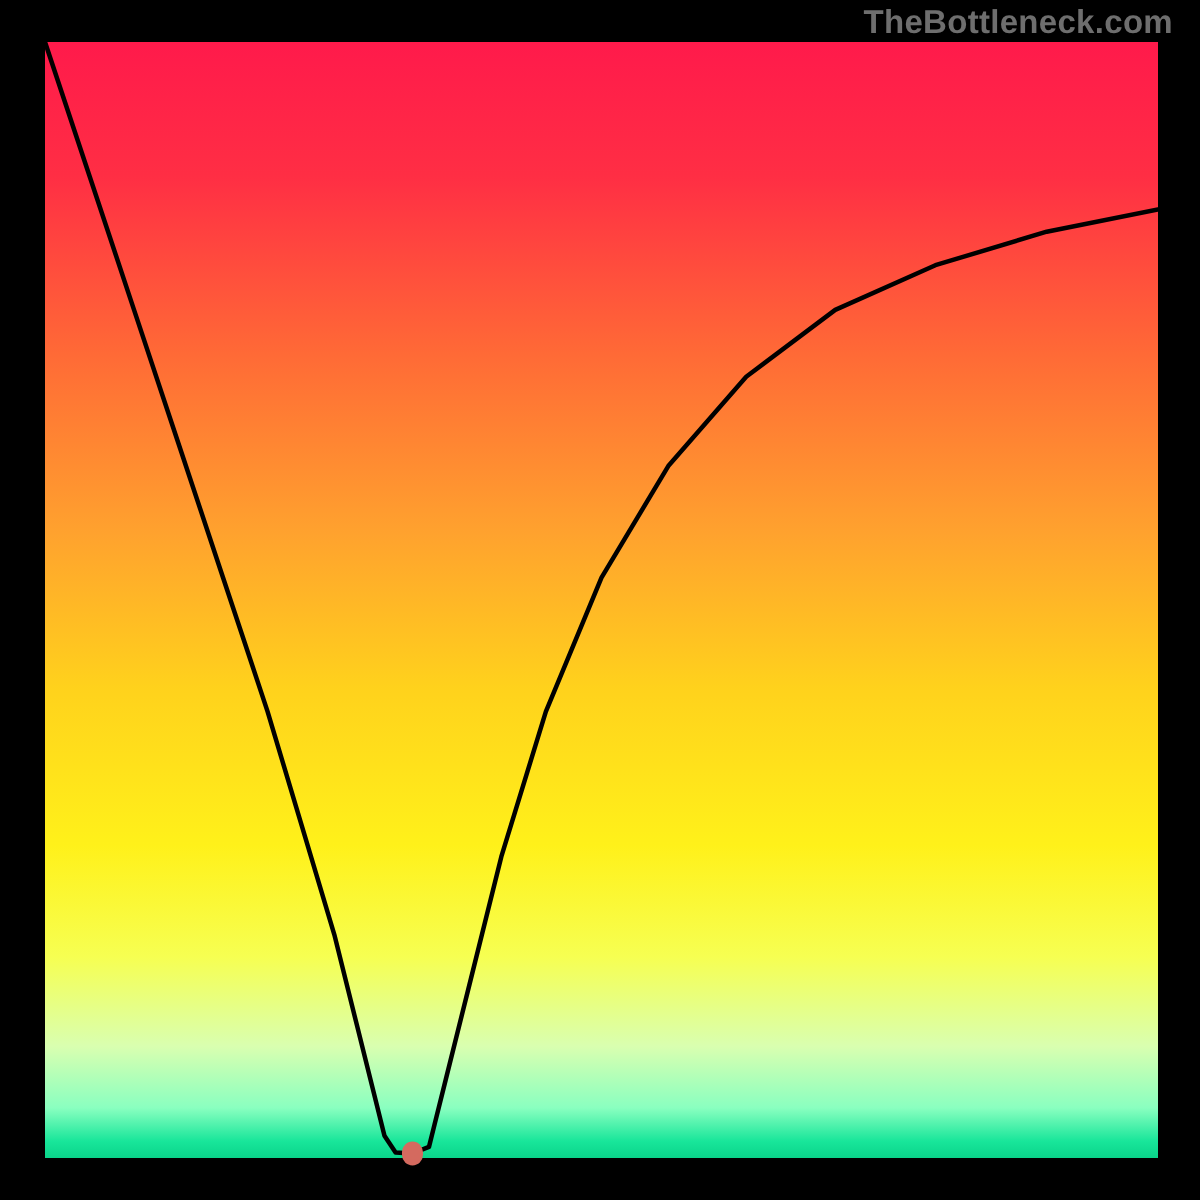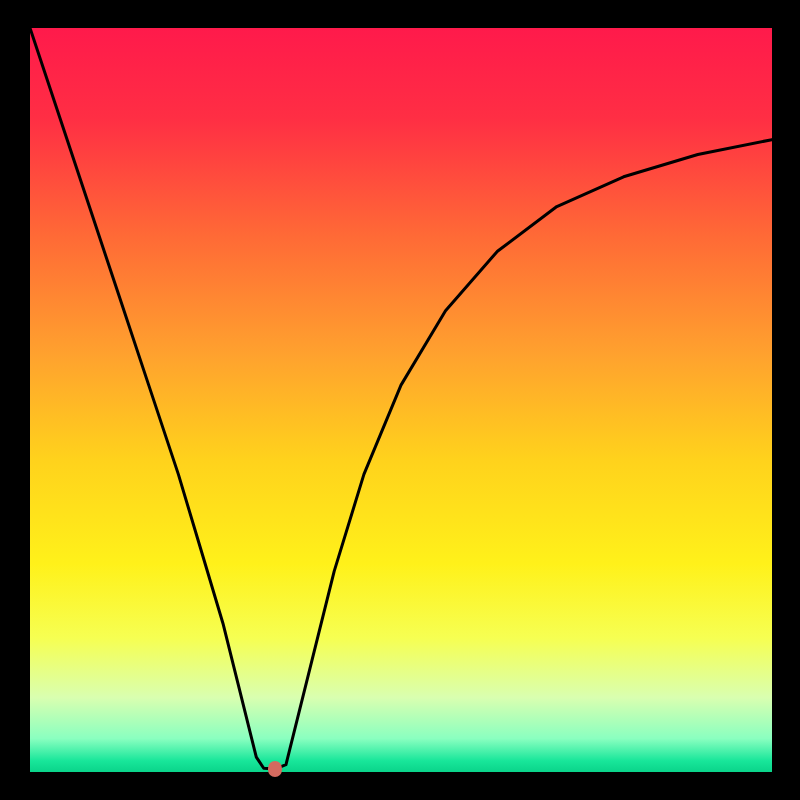--- a/index.html
+++ b/index.html
@@ -46,20 +46,21 @@
     background: #d46a5f;
     border-radius: 50% / 45%;
     transform: translate(-50%, -50%);
   }
 </style>
 </head>
 <body>
 
 <div class="frame">
 
+  <div class="watermark">TheBottleneck.com</div>
 
   <div class="plot">
     <svg viewBox="0 0 742 744" preserveAspectRatio="none">
       <defs>
         <linearGradient id="bg-grad" x1="0" y1="0" x2="0" y2="1">
         <stop offset="0.00%" stop-color="#ff1a4b"></stop>
             <stop offset="12.00%" stop-color="#ff2e44"></stop>
             <stop offset="28.00%" stop-color="#ff6a36"></stop>
             <stop offset="44.00%" stop-color="#ffa22e"></stop>
             <stop offset="58.00%" stop-color="#ffd21c"></stop>

